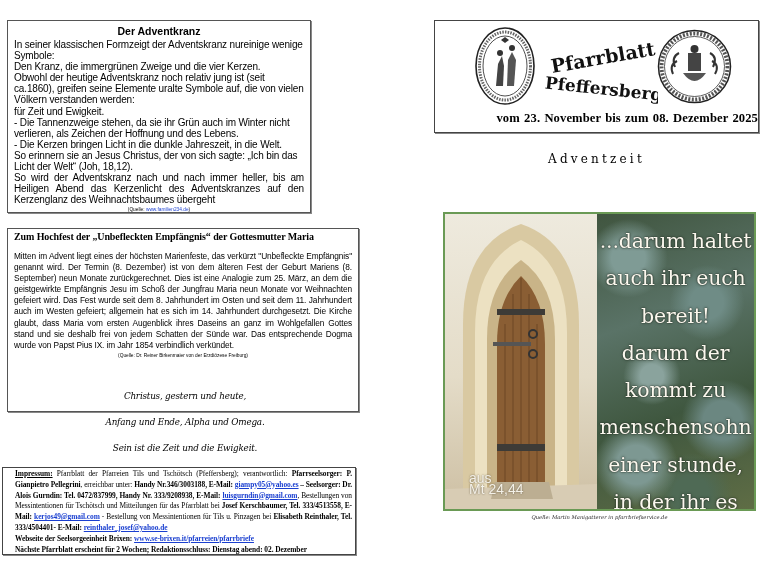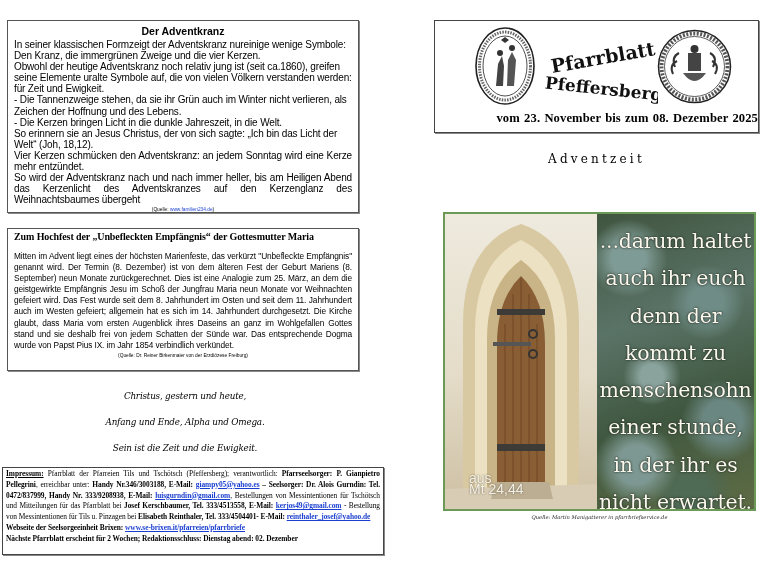--- a/index.html
+++ b/index.html
@@ -1,39 +1,39 @@
 <!DOCTYPE html>
 <html><head>
 <meta charset="utf-8">
 <style>
   html, body { margin: 0; padding: 0; background: #ffffff; }
   body { width: 780px; height: 585px; position: relative; overflow: hidden; font-family: "Liberation Sans", "DejaVu Sans", sans-serif; color: #000; }
 
   .box { position: absolute; border: 1px solid #555; box-shadow: 1px 1px 0 #888; background: #fff; box-sizing: border-box; }
 
   
-  #wreath { left: 7px; top: 20px; width: 352px; height: 193px; padding: 3px 6px 0 6px; }
+  #wreath { left: 7px; top: 20px; width: 304px; height: 193px; padding: 3px 6px 0 6px; }
   #wreath .title { text-align: center; font-size: 10.5px; font-weight: bold; margin: 1px 0 2px 0; }
   #wreath .body { font-size: 10px; line-height: 11.1px; letter-spacing: -0.15px; }
   #wreath .body p { margin: 0; }
   #wreath .body p.just { text-align: justify; text-align-last: left; }
   .source { text-align: center; font-size: 4.8px; margin-top: 2px; }
   .source .link { color: #1a3fd0; }
 
   
-  #maria { left: 7px; top: 228px; width: 352px; height: 143px; padding: 2px 6px 0 6px; }
+  #maria { left: 7px; top: 228px; width: 352px; height: 184px; padding: 2px 6px 0 6px; }
   #maria .title { font-family: "Liberation Serif", "DejaVu Serif", serif; font-weight: bold; font-size: 10px; margin: 0 0 9px 0; letter-spacing: -0.1px; }
   #maria .body { font-size: 8.3px; line-height: 11.1px; text-align: justify; letter-spacing: -0.1px; margin: 0; }
 
   
   #prayer { position: absolute; left: 40px; top: 378px; width: 290px; text-align: center; font-family: "DejaVu Serif", serif; font-style: italic; font-size: 8.8px; line-height: 15.2px; letter-spacing: -0.2px; }
   #prayer div { margin: 11px; }
 
   
-  #impressum { left: 2px; top: 467px; width: 382px; height: 88px; padding: 1px 3px 0 3px; border-color: #444; }
+  #impressum { left: 2px; top: 467px; width: 354px; height: 88px; padding: 1px 3px 0 12px; border-color: #444; }
   #impressum .body { font-family: "Liberation Serif", "DejaVu Serif", serif; font-size: 7.4px; line-height: 10.8px; text-align: justify; letter-spacing: -0.05px; margin: 0; }
   #impressum b { font-weight: bold; }
   #impressum .ul { text-decoration: underline; font-weight: bold; }
   #impressum .mail { color: #1a3fd0; text-decoration: underline; font-weight: bold; }
 
   
   #masthead { left: 434px; top: 20px; width: 325px; height: 113px; border-color: #444; }
   .seal { position: absolute; top: 5px; width: 62px; height: 80px; }
   #seal-left { left: 39px; }
   #seal-right { left: 222px; top: 8px; width: 75px; height: 75px; }
@@ -65,21 +65,20 @@
 <div class="box" id="wreath">
   <div class="title">Der Adventkranz</div>
   <div class="body">
     <p>In seiner klassischen Formzeigt der Adventskranz nureinige wenige Symbole:</p>
     <p>Den Kranz, die immergrünen Zweige und die vier Kerzen.</p>
     <p>Obwohl der heutige Adventskranz noch relativ jung ist (seit ca.1860), greifen seine Elemente uralte Symbole auf, die von vielen Völkern verstanden werden:</p>
     <p>für Zeit und Ewigkeit.</p>
     <p>- Die Tannenzweige stehen, da sie ihr Grün auch im Winter nicht verlieren, als Zeichen der Hoffnung und des Lebens.</p>
     <p>- Die Kerzen bringen Licht in die dunkle Jahreszeit, in die Welt.</p>
     <p>So erinnern sie an Jesus Christus, der von sich sagte: „Ich bin das Licht der Welt“ (Joh, 18,12).</p>
-    <p class="just">Vier Kerzen schmücken den Adventskranz: an jedem Sonntag wird eine Kerze mehr entzündet.</p>
     <p class="just">So wird der Adventskranz nach und nach immer heller, bis am Heiligen Abend das Kerzenlicht des Adventskranzes auf den Kerzenglanz des Weihnachtsbaumes übergeht</p>
   </div>
   <div class="source">
     <span>(Quelle: </span><span class="link">www.familien234.de</span><span>)</span>
   </div>
 </div>
 
 <div class="box" id="maria">
   <div class="title">Zum Hochfest der „Unbefleckten Empfängnis“ der Gottesmutter Maria</div>
   <p class="body">Mitten im Advent liegt eines der höchsten Marienfeste, das verkürzt "Unbefleckte Empfängnis" genannt wird. Der Termin (8. Dezember) ist von dem älteren Fest der Geburt Mariens (8. September) neun Monate zurückgerechnet. Dies ist eine Analogie zum 25. März, an dem die geistgewirkte Empfängnis Jesu im Schoß der Jungfrau Maria neun Monate vor Weihnachten gefeiert wird. Das Fest wurde seit dem 8. Jahrhundert im Osten und seit dem 11. Jahrhundert auch im Westen gefeiert; allgemein hat es sich im 14. Jahrhundert durchgesetzt. Die Kirche glaubt, dass Maria vom ersten Augenblick ihres Daseins an ganz im Wohlgefallen Gottes stand und sie deshalb frei von jedem Schatten der Sünde war. Das entsprechende Dogma wurde von Papst Pius IX. im Jahr 1854 verbindlich verkündet.</p>
@@ -147,21 +146,22 @@
     </svg>
     <div id="citation">
       <div>aus</div>
       <div>Mt  24,44</div>
     </div>
   </div>
   <div id="pic-right">
     <div id="verse">
       <div>...darum haltet</div>
       <div>auch ihr euch</div>
-      <div>denn der</div>
+      <div>bereit!</div>
+      <div>darum der</div>
       <div>kommt zu</div>
       <div>menschensohn</div>
       <div>einer stunde,</div>
       <div>in der ihr es</div>
       <div>nicht erwartet.</div>
     </div>
   </div>
 </div>
 <div id="photo-credit">Quelle: Martin Manigatterer in pfarrbriefservice.de</div>
 

